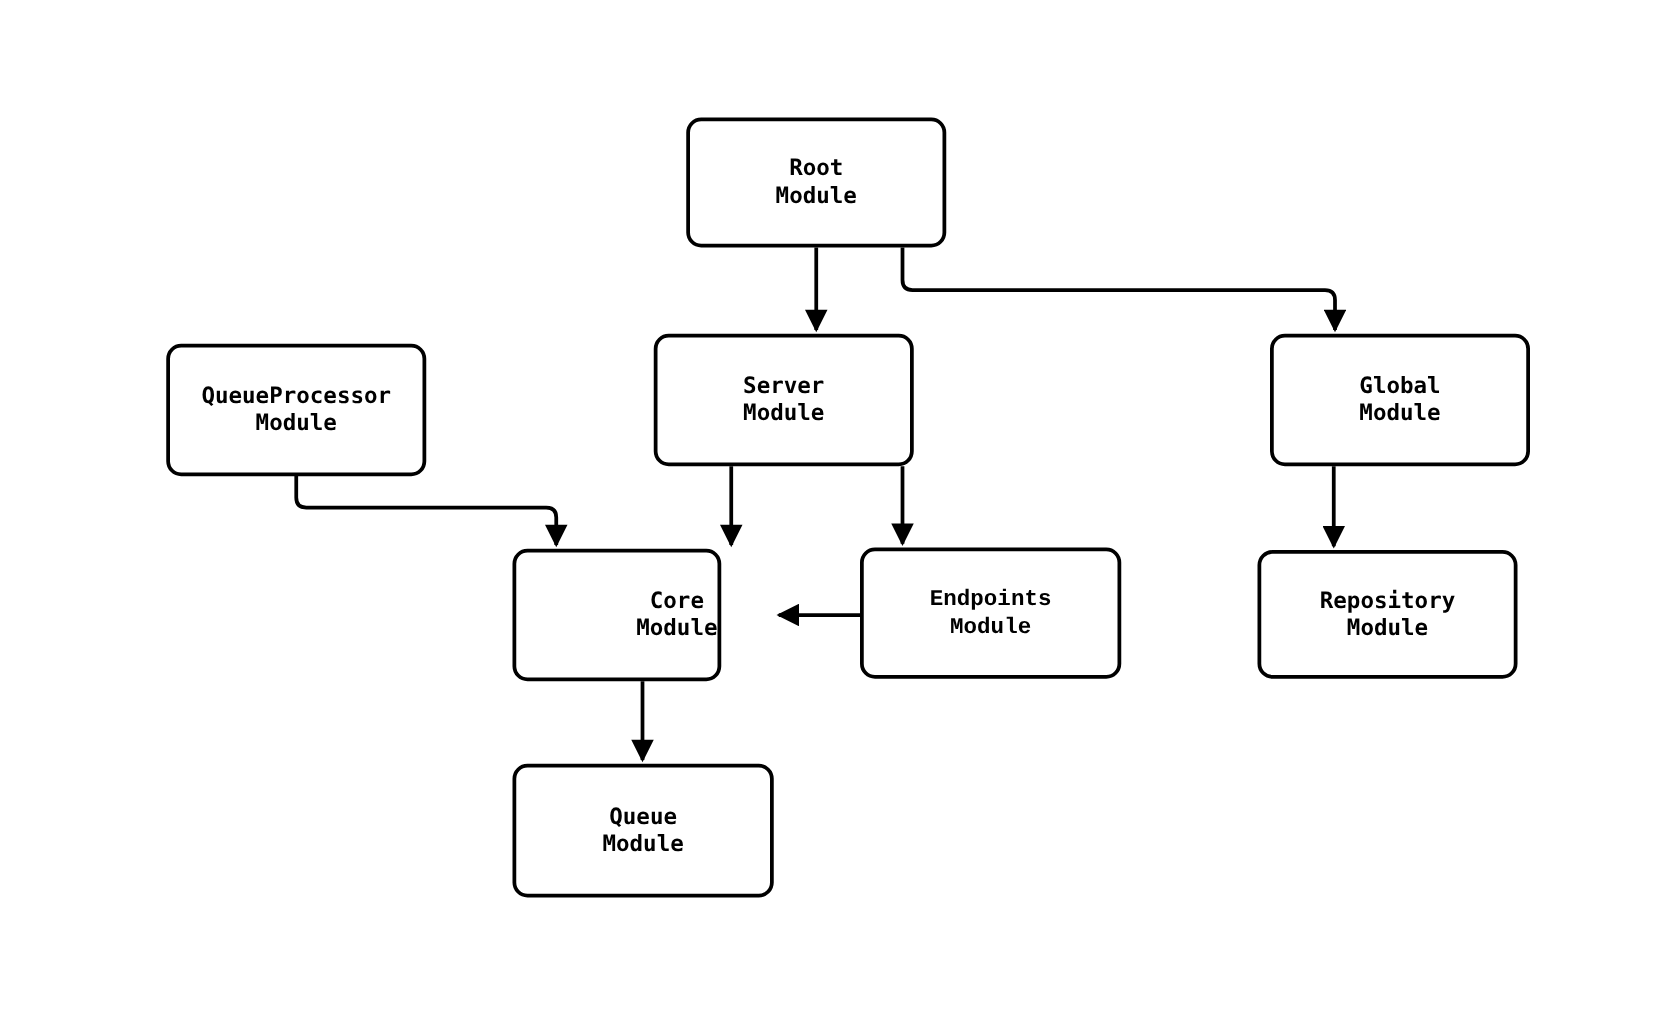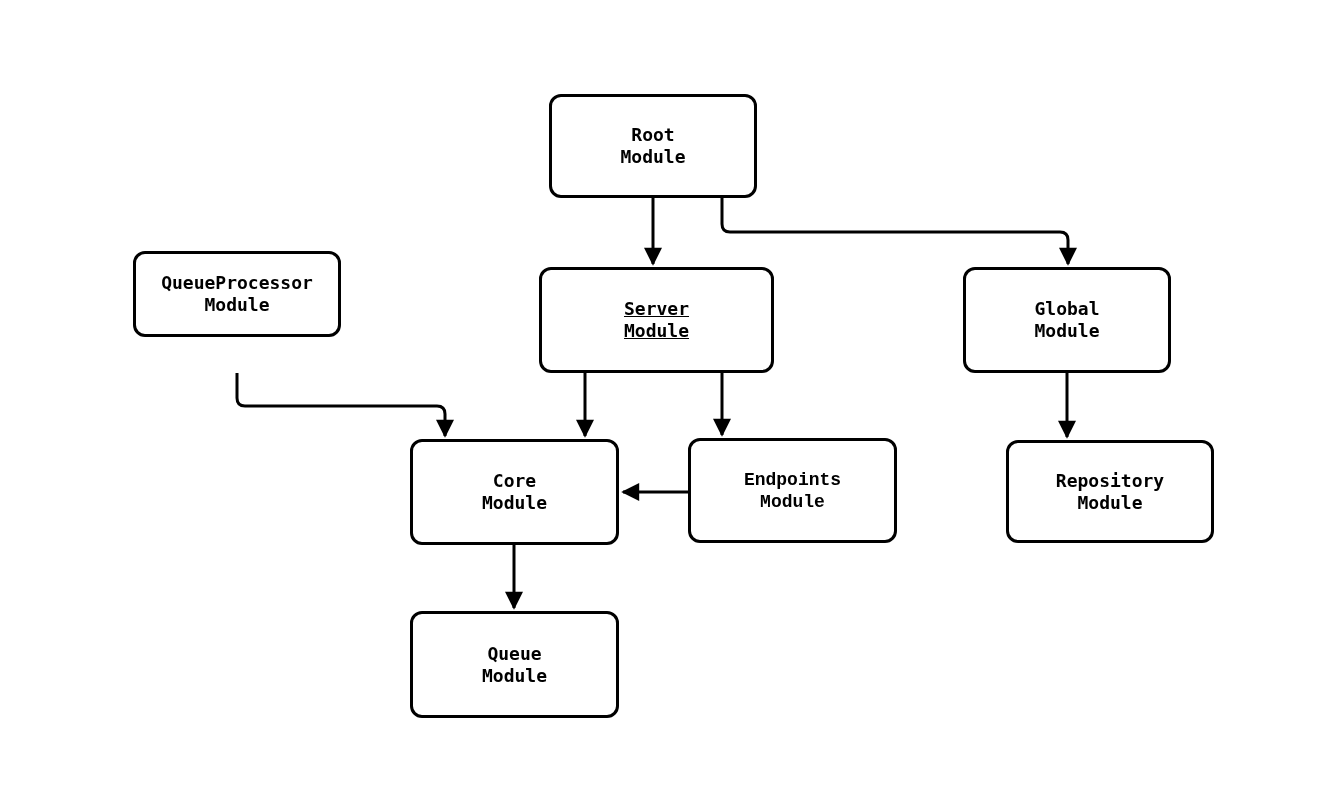--- a/index.html
+++ b/index.html
@@ -37,24 +37,24 @@
   }
   .node-label {
     font-weight: bold;
     font-size: 18px;
     line-height: 22px;
     color: #000000;
     white-space: pre-line;
   }
   
   #n-root          { left: 549px; top:  94px; width: 208px; height: 104px; }
-  #n-queueprocessor{ left: 133px; top: 251px; width: 208px; height: 86px; }
-  #n-server        { left: 539px; top: 267px; width: 235px; height: 106px; text-decoration: underline; }
-  #n-global        { left: 963px; top: 267px; width: 208px; height: 106px; text-align: right; }
-  #n-core          { left: 410px; top: 439px; width: 209px; height: 106px; }
+  #n-queueprocessor{ left: 133px; top: 275px; width: 208px; height: 106px; }
+  #n-server        { left: 523px; top: 267px; width: 208px; height: 106px; }
+  #n-global        { left: 1016px; top: 267px; width: 208px; height: 106px; text-align: right; }
+  #n-core          { left: 410px; top: 439px; width: 167px; height: 106px; justify-content: flex-end; }
   #n-endpoints     { left: 688px; top: 438px; width: 209px; height: 105px; font-family: Liberation Mono, monospace; }
   #n-repository    { left: 963px; top: 440px; width: 208px; height: 103px; margin-left: 43px; }
   #n-queue         { left: 410px; top: 611px; width: 209px; height: 107px; }
 </style>
 </head>
 <body>
 
 <div class="canvas">
 
   <svg class="edges" viewBox="0 0 1337 809" xmlns="http://www.w3.org/2000/svg">

